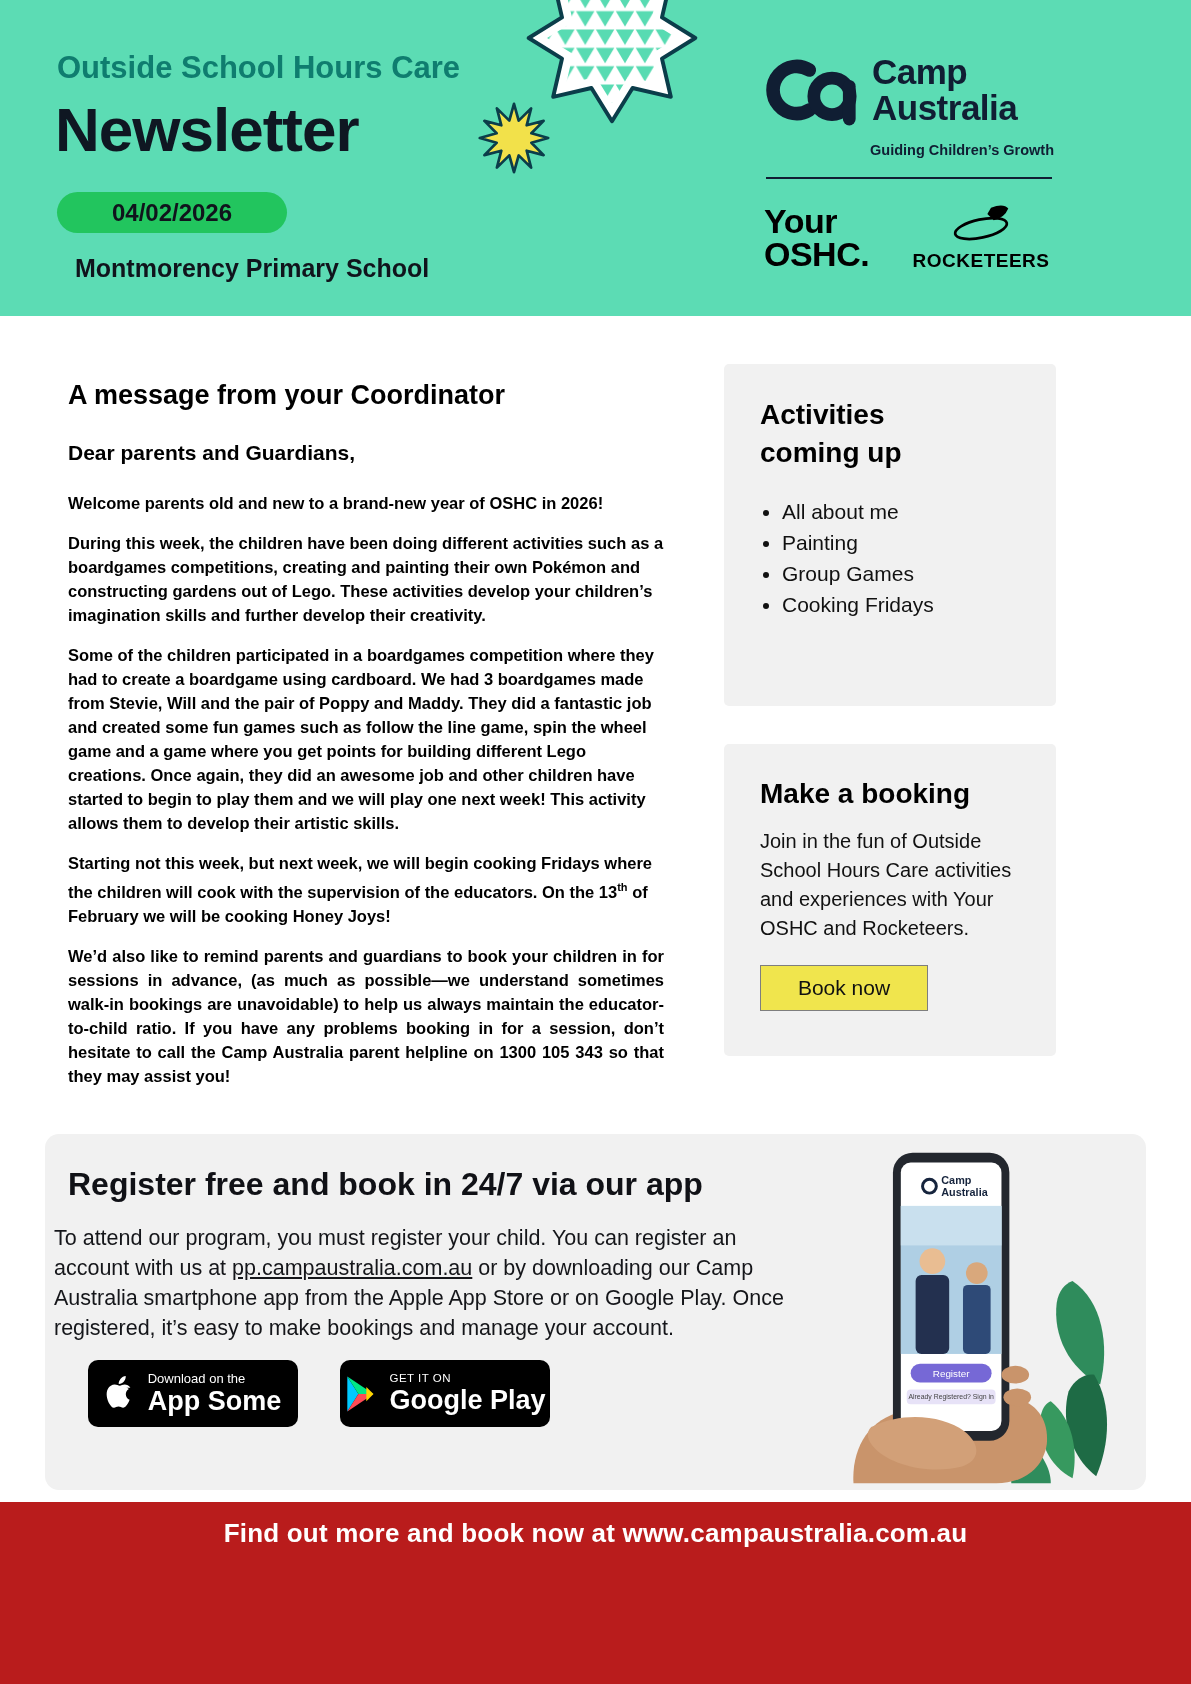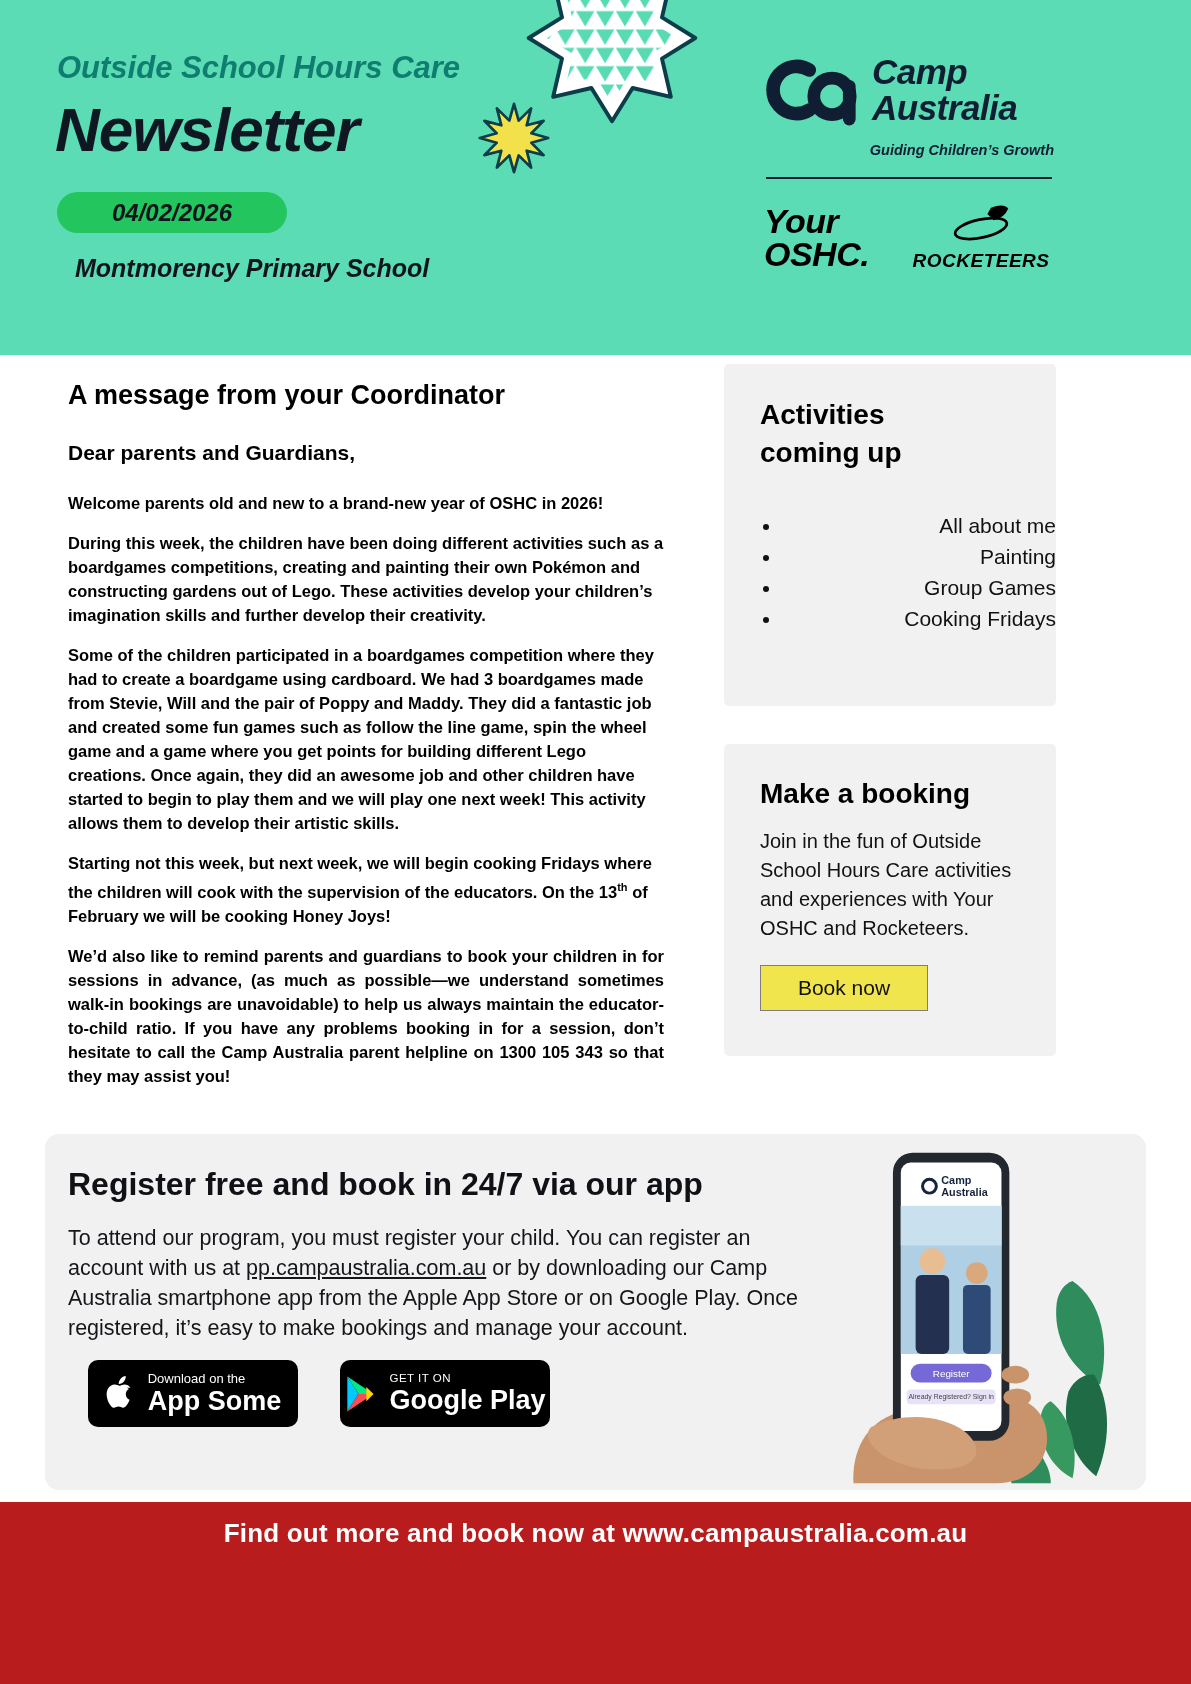--- a/index.html
+++ b/index.html
@@ -2,21 +2,21 @@
 <html><head>
 <meta charset="utf-8">
 <style>
   * { margin:0; padding:0; box-sizing:border-box; }
   html,body { width:1191px; }
   body {
     height:1684px; position:relative; background:#ffffff;
     font-family:"Liberation Sans", sans-serif; color:#0d1520; overflow:hidden;
   }
   
-  .header { position:absolute; top:0; left:0; width:1191px; height:355px; background:#5CDCB4; overflow:hidden;font-style:italic; }
+  .header { position:absolute; top:0; left:0; width:1191px; height:316px; background:#5CDCB4; overflow:hidden; }
   .hdr-subtitle { position:absolute; left:57px; top:50px; font-size:31px; font-weight:700; color:#0F7D6F; }
   .hdr-title { position:absolute; left:55px; top:94px; font-size:62px; font-weight:800; color:#0F1722; letter-spacing:-1px; }
   .date-pill { position:absolute; left:57px; top:192px; width:230px; height:41px; background:#22c55e; border-radius:22px;
                font-size:24px; font-weight:700; text-align:center; line-height:41px; color:#10141c; }
   .school { position:absolute; left:75px; top:254px; font-size:25px; font-weight:700; color:#10141c; }
   .burst { position:absolute; left:514px; top:-48px; width:196px; height:172px; }
   .star { position:absolute; left:478px; top:102px; width:72px; height:72px; }
   .ca-logo { position:absolute; left:762px; top:45px; width:292px; }
   .ca-row { display:flex; align-items:center; gap:10px; }
   .ca-text { font-size:35px; font-weight:800; color:#101E33; line-height:1.02; letter-spacing:-0.5px; }
@@ -31,32 +31,32 @@
   .message h1 { font-size:27px; font-weight:700; color:#000; margin-bottom:30px; }
   .salutation { font-size:21px; font-weight:700; margin-bottom:26px; color:#000; }
   .message p.body { font-size:16.5px; font-weight:700; line-height:24px; margin-bottom:16px; color:#000; }
   .message p.justify { text-align:justify; }
   .message sup { font-size:11px; font-weight:700; }
 
   
   .card { position:absolute; left:724px; width:332px; background:#F1F1F1; border-radius:5px; }
   .card-activities { top:364px; height:342px; }
   .card-activities h2 { font-size:28px; font-weight:700; margin:32px 36px 0; line-height:38px; color:#000; width:160px; }
-  .card-activities ul { margin-top:38px; padding-left:58px;text-align:right; }
+  .card-activities ul { margin-top:24px; padding-left:58px; }
   .card-activities li { font-size:21px; line-height:31px; color:#111; }
   .card-booking { top:744px; height:312px; }
   .card-booking h2 { font-size:28px; font-weight:700; margin:34px 36px 0; color:#000; }
   .card-booking p { font-size:20px; line-height:29px; font-weight:400; margin:17px 36px 0; width:262px; color:#111; }
   .book-now { display:block; margin:22px 0 0 36px; width:168px; height:46px; background:#F0E54D; border:1px solid #7e7e7e;
               font-family:"Liberation Sans", sans-serif; font-size:21px; color:#111; cursor:pointer; }
 
   
   .register-card { position:absolute; left:45px; top:1134px; width:1101px; height:356px; background:#F1F1F1; border-radius:14px; overflow:hidden; }
   .register-card h2 { font-size:32px; font-weight:800; margin:32px 0 0 23px; color:#101116; }
-  .register-text { margin:20px 0 0 23px; width:745px; font-size:21.5px; line-height:30px; color:#15161a; }
+  .register-text { margin:20px 0 0 9px; width:745px; font-size:21.5px; line-height:30px; color:#15161a; }
   .register-text a { color:#15161a; text-decoration:underline; cursor:pointer; }
   .badges { position:absolute; left:43px; top:226px; display:flex; gap:42px; }
   .store-badge { width:210px; height:67px; background:#000; border-radius:10px; color:#fff; display:flex;
                  align-items:center; justify-content:center; gap:13px; cursor:pointer; }
   .badge-text { display:flex; flex-direction:column; line-height:1.05; }
   .badge-kicker { font-size:13px; }
   .badge-kicker.gp { font-size:11.5px; letter-spacing:0.5px; }
   .badge-name { font-size:27px; font-weight:600; margin-top:2px; }
   .phone-art { position:absolute; right:36px; top:6px; width:296px; height:346px; }
 

